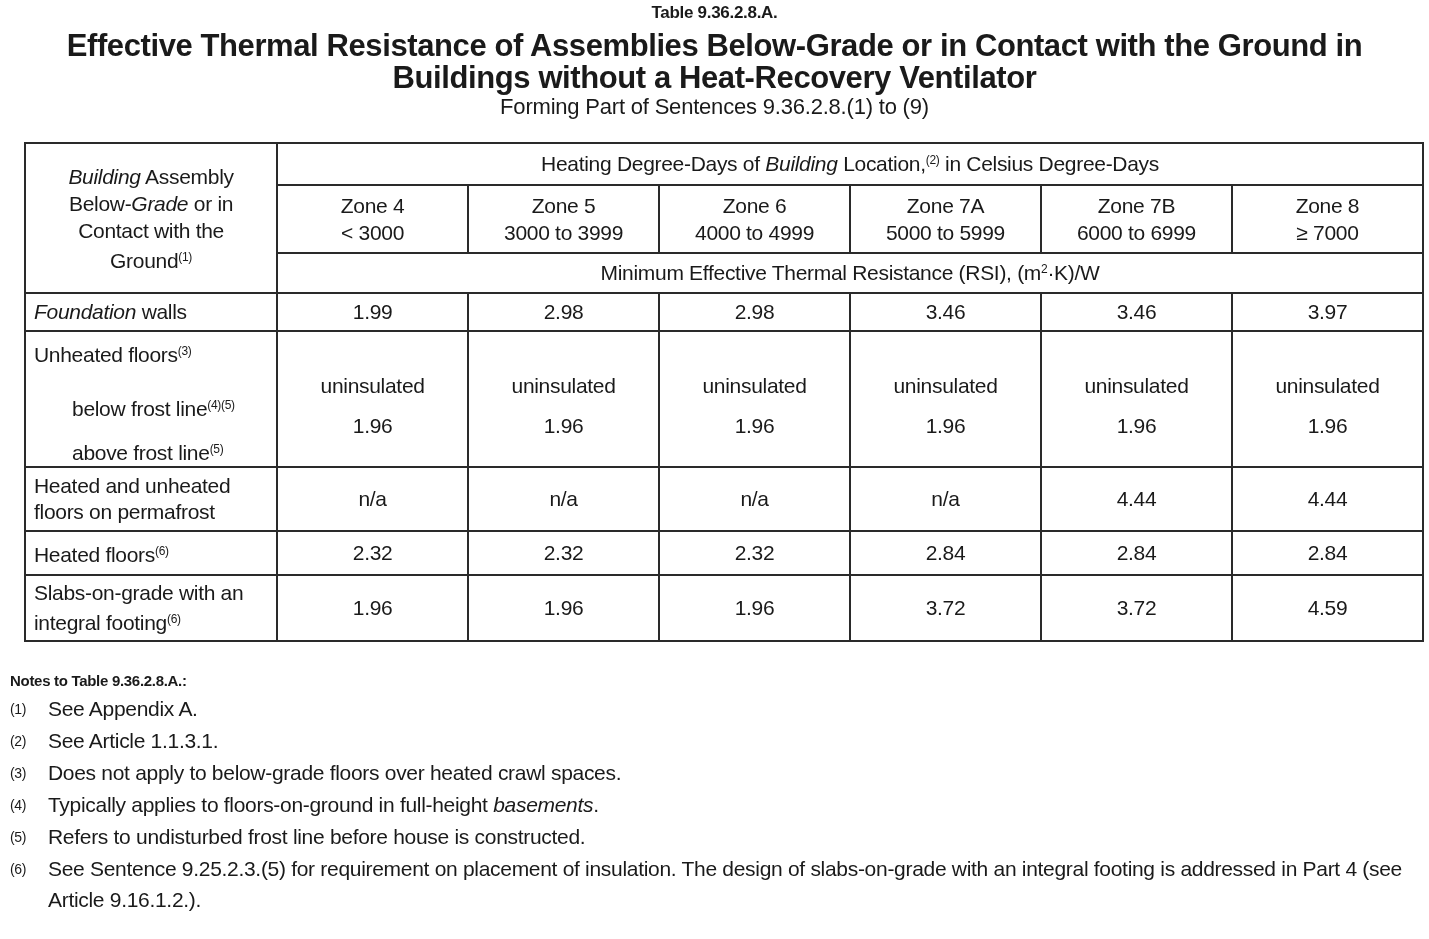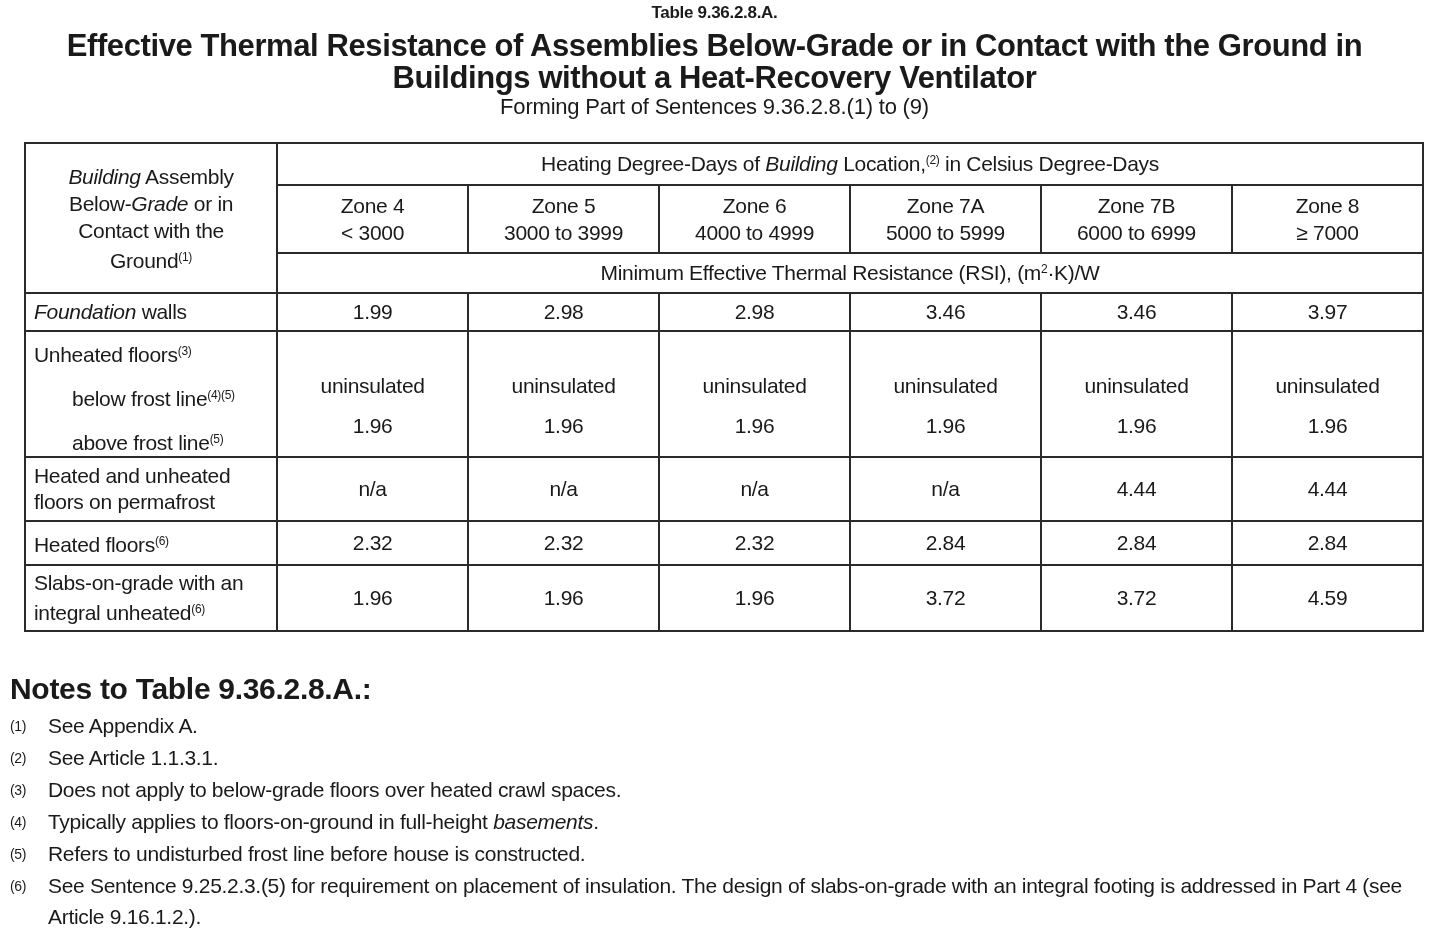--- a/index.html
+++ b/index.html
@@ -24,28 +24,28 @@
   .hdd-head { height: 40px; margin-left: 36px; }
   .zone-head { height: 66px; line-height: 27px; width: 186px; }
   .rsi-head { height: 38px; border-radius: 17px; }
   .row-label { text-align: left !important; padding-left: 8px !important; line-height: 26px; }
   .r-found { height: 38px; }
   .r-unheat { height: 120px; border-radius: 17px; }
   .r-perma { height: 64px; }
   .r-heated { height: 44px; }
   .r-slab { height: 66px; }
   sup { font-size: 12px; vertical-align: 7px; }
-  .sub-line { display: block; padding-left: 38px; margin-top: 14px; }
+  .sub-line { display: block; padding-left: 38px; margin-top: 24px; }
   .sub-line + .sub-line { margin-top: 14px; }
   .ucell span { display: block; line-height: 40px; }
   .ucell .spacer { height: 34px; }
   i { font-style: italic; }
 
   .notes { position: absolute; left: 10px; top: 672px; width: 1400px; }
-  .notes-title { font-size: 30px; font-weight: bold; letter-spacing: -0.3px; margin-bottom: 4px; }
+  .notes-title { font-size: 15px; font-weight: bold; letter-spacing: -0.3px; margin-bottom: 4px; }
   .note { display: flex; font-size: 21px; letter-spacing: -0.3px; line-height: 31px; }
   .note-num { width: 38px; flex: none; font-size: 14px; padding-top: 1px; }
   .note-text { flex: 1; }
 </style>
 </head>
 <body>
 
 <div class="caption cap-num">Table 9.36.2.8.A.</div>
 <div class="caption cap-title">Effective Thermal Resistance of Assemblies Below-Grade or in Contact with the Ground in Buildings without a Heat-Recovery Ventilator</div>
 <div class="caption cap-sub">Forming Part of Sentences 9.36.2.8.(1) to (9)</div>
@@ -139,21 +139,21 @@
     <td class="row-label"><span>Heated floors</span><sup>(6)</sup></td>
     <td>2.32</td>
     <td>2.32</td>
     <td>2.32</td>
     <td>2.84</td>
     <td>2.84</td>
     <td>2.84</td>
   </tr>
 
   <tr class="r-slab">
-    <td class="row-label"><span>Slabs-on-grade with an</span><br><span>integral unheated</span><sup>(6)</sup></td>
+    <td class="row-label"><span>Slabs-on-grade with an</span><br><span>integral footing</span><sup>(6)</sup></td>
     <td>1.96</td>
     <td>1.96</td>
     <td>1.96</td>
     <td>3.72</td>
     <td>3.72</td>
     <td>4.59</td>
   </tr>
 </tbody>
   </table>
 

